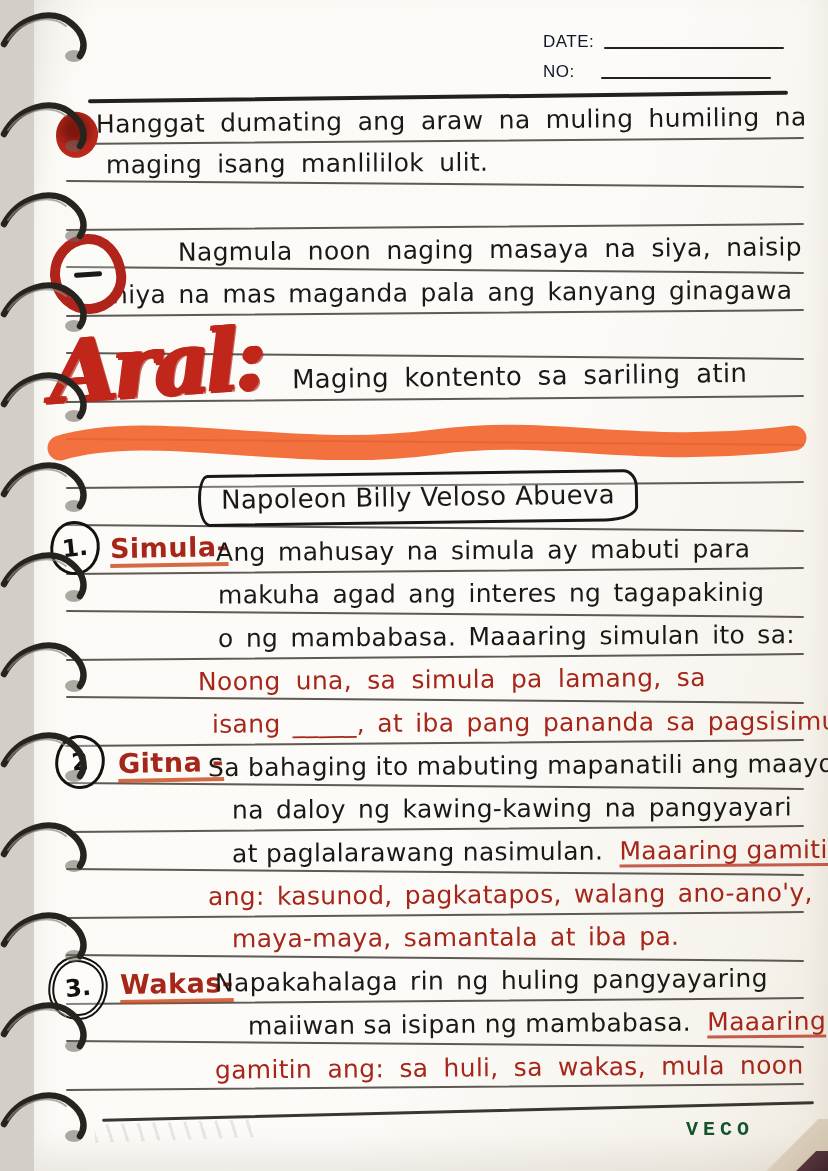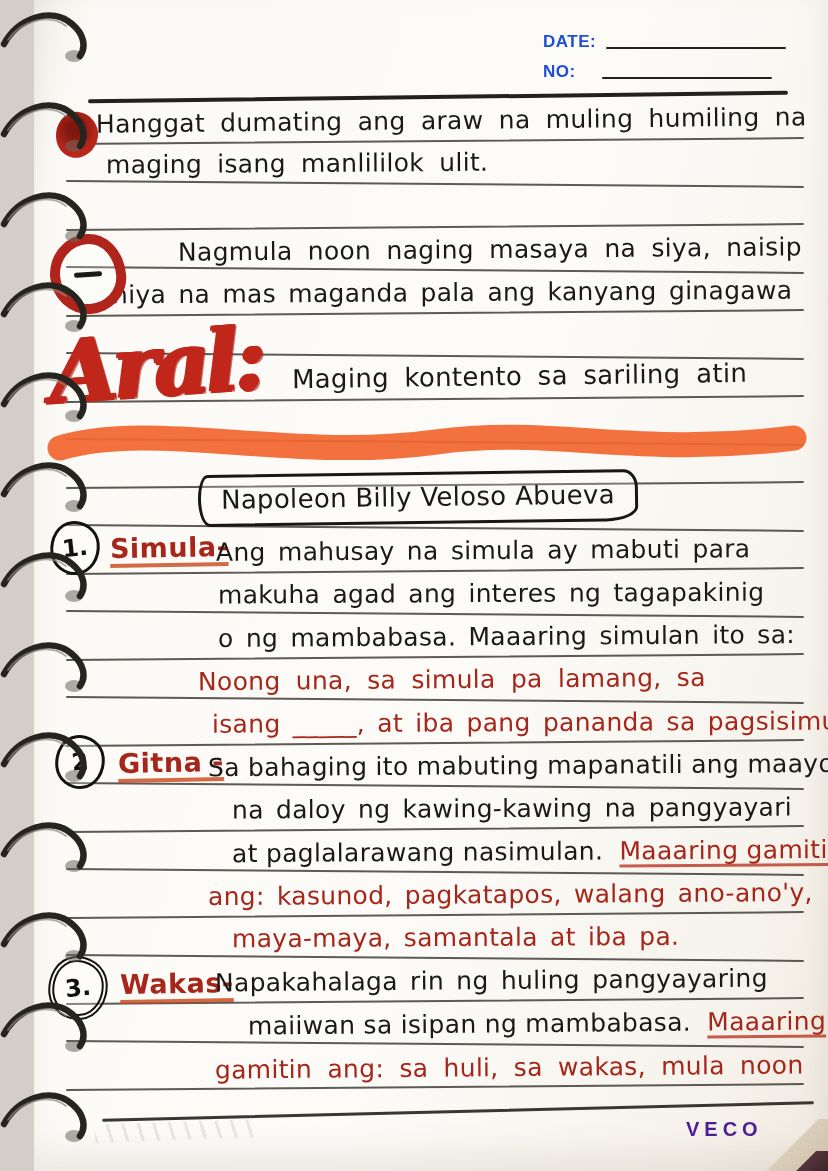--- a/index.html
+++ b/index.html
@@ -78,26 +78,26 @@
     position:absolute;left:198px;top:472px;z-index:3;
     padding:7px 20px 9px 20px;
     border:3px solid #191715;
     border-radius:12px 18px 40px 14px / 30px 22px 18px 34px;
     transform:rotate(-0.8deg);
     font-size:26px;color:#1b1916;letter-spacing:.3px;white-space:nowrap;
     background:rgba(255,255,255,.2);
   }
   .date-row{position:absolute;left:543px;top:32px;display:flex;align-items:flex-end;gap:10px;z-index:3;}
   .no-row{position:absolute;left:543px;top:62px;display:flex;align-items:flex-end;gap:26px;z-index:3;}
-  .hdr-label{font-family:"Liberation Sans",sans-serif;font-weight:bold;font-size:17px;color:#1d4ed8;letter-spacing:.5px;}
+  .hdr-label{font-family:"Liberation Sans",sans-serif;font-weight:normal;font-size:17px;color:#0f172a;letter-spacing:.5px;}
   .hdr-line{height:2px;background:#23211d;margin-bottom:3px;border-radius:2px;}
   .brand{
     position:absolute;left:686px;top:1118px;z-index:3;
-    font-family:Liberation Sans, sans-serif;font-weight:bold;
-    font-size:20px;letter-spacing:5px;color:#4c1d95;
+    font-family:Liberation Mono, monospace;font-weight:bold;
+    font-size:20px;letter-spacing:5px;color:#14532d;
   }
   .ghost-mark{
     position:absolute;left:95px;top:1122px;width:160px;height:18px;z-index:2;
     background:repeating-linear-gradient(75deg,rgba(115,120,135,.4) 0 3px,transparent 3px 15px);
     opacity:.4;filter:blur(.6px);transform:rotate(-2deg);
   }
   .corner-beige{
     position:absolute;right:0;bottom:0;width:62px;height:52px;z-index:5;
     background:linear-gradient(135deg,transparent 45%,#d9cdb9 47%,#cec0a9 100%);
   }

